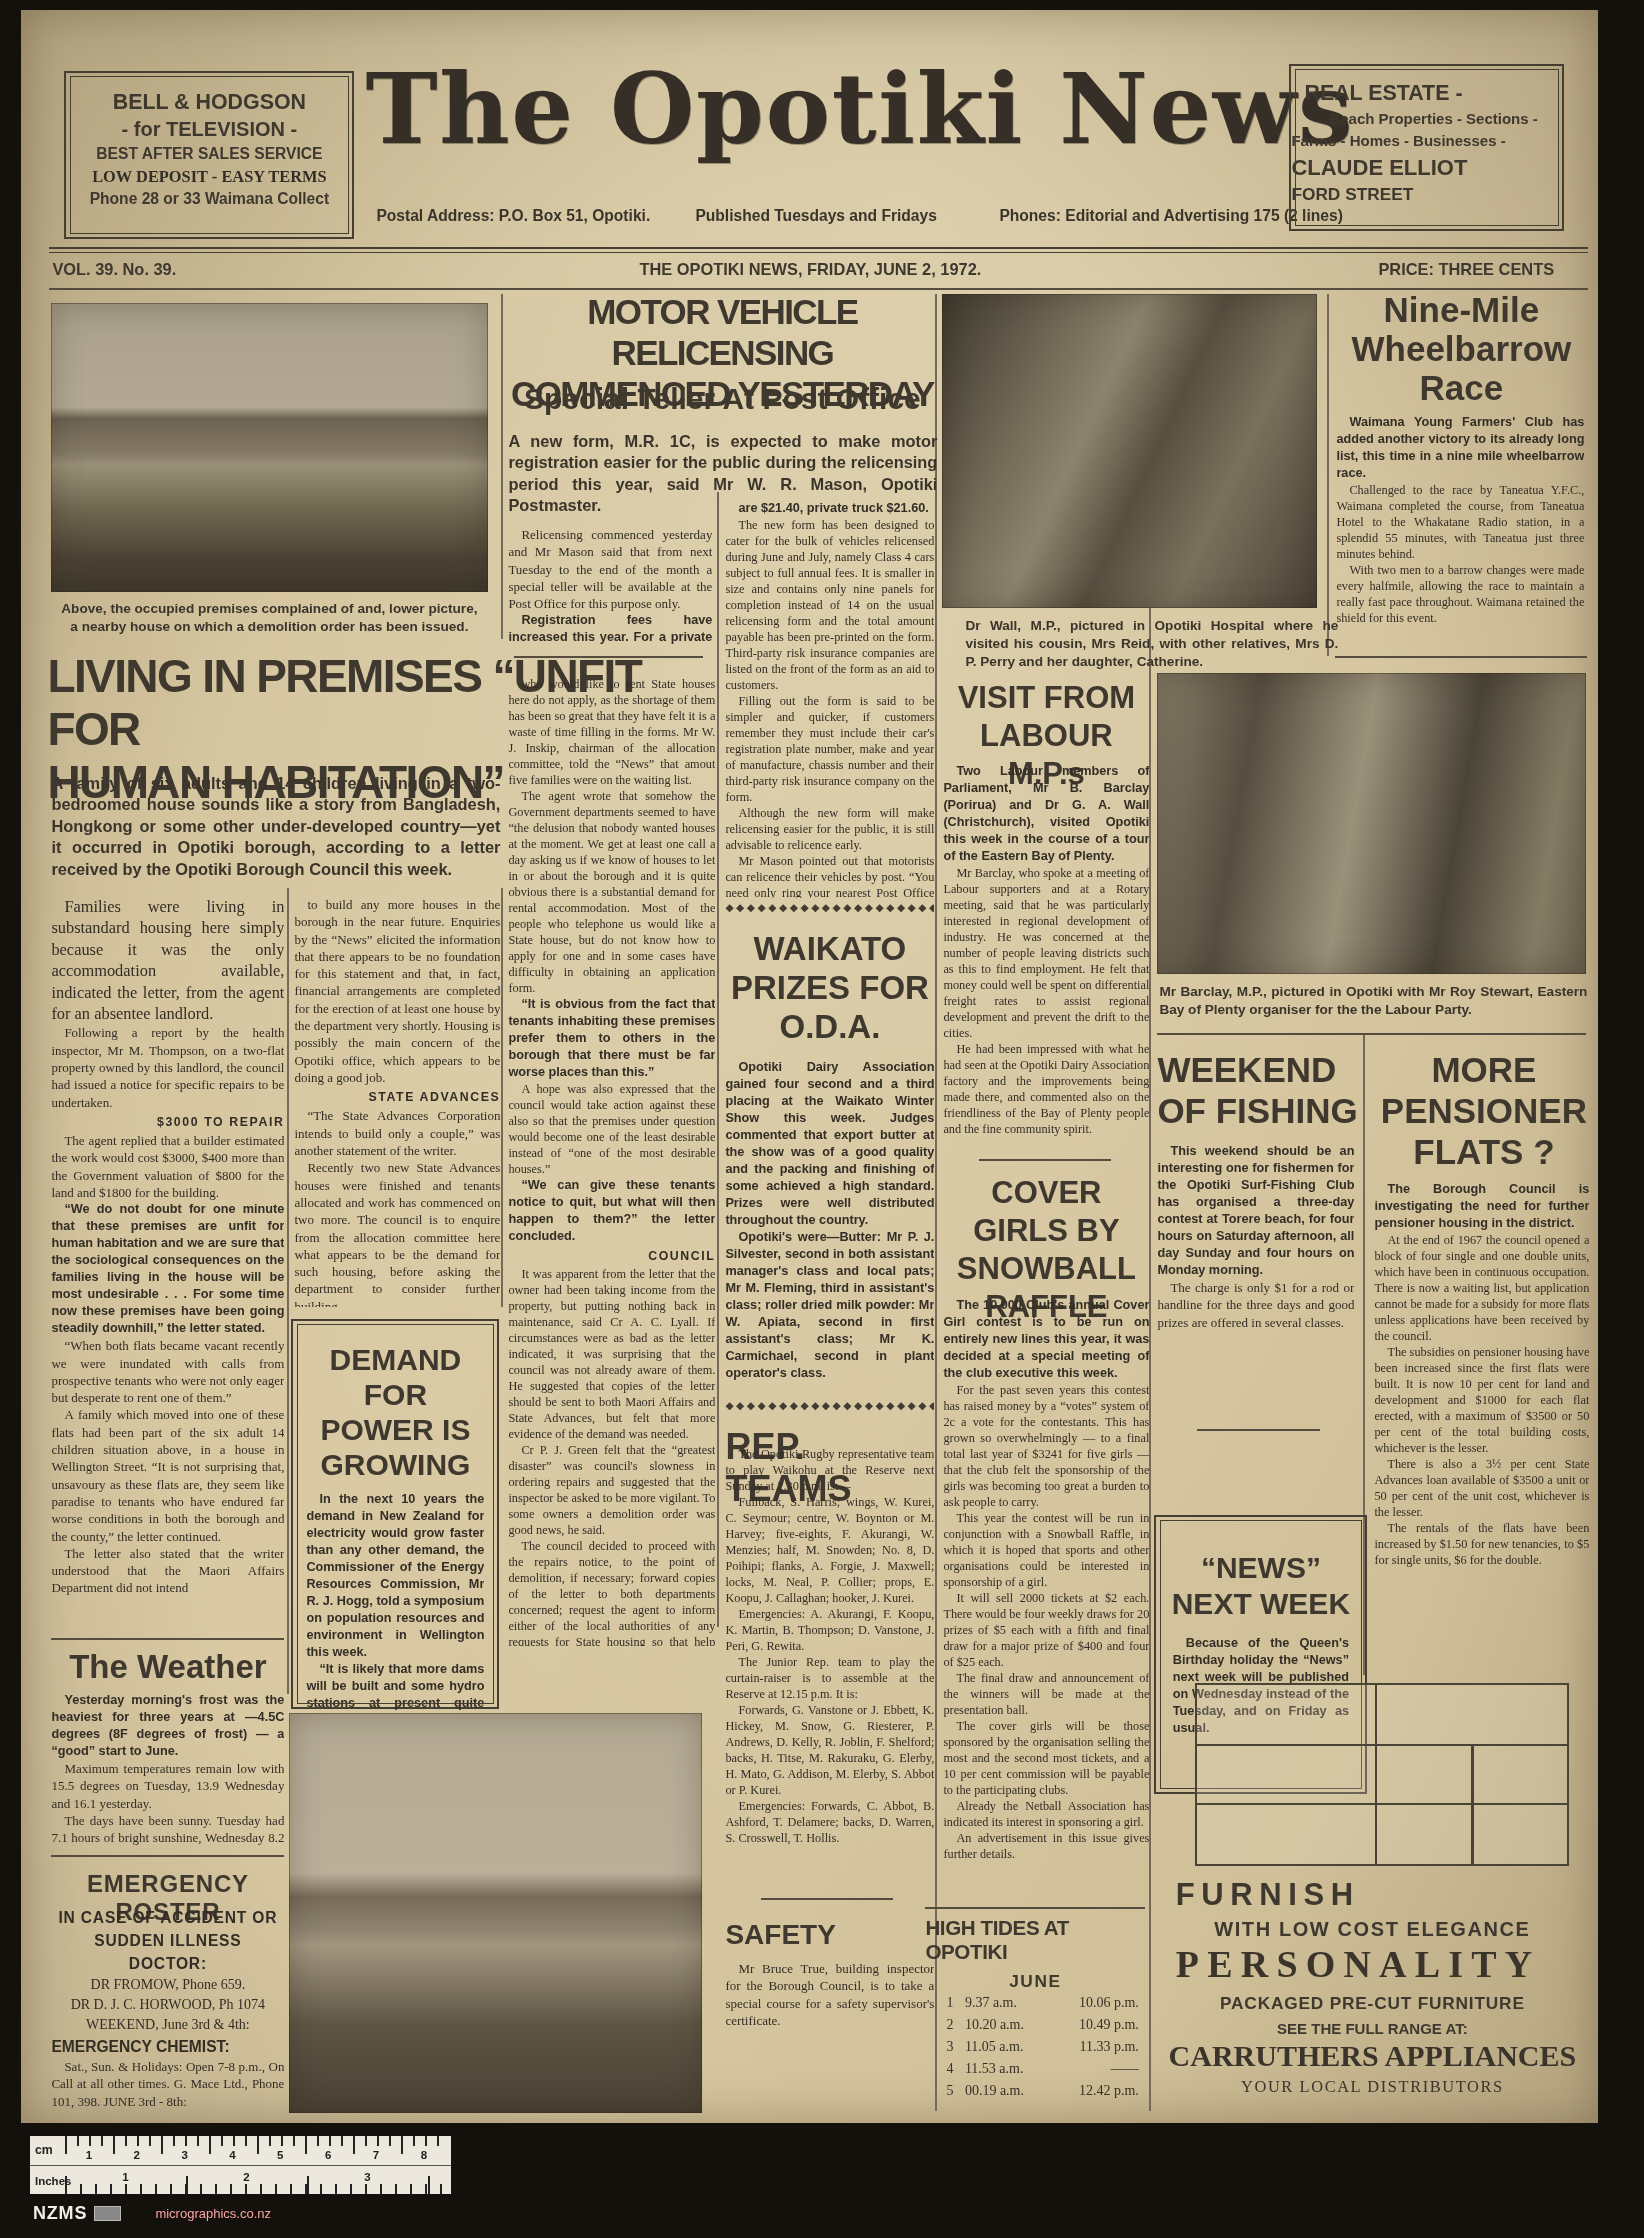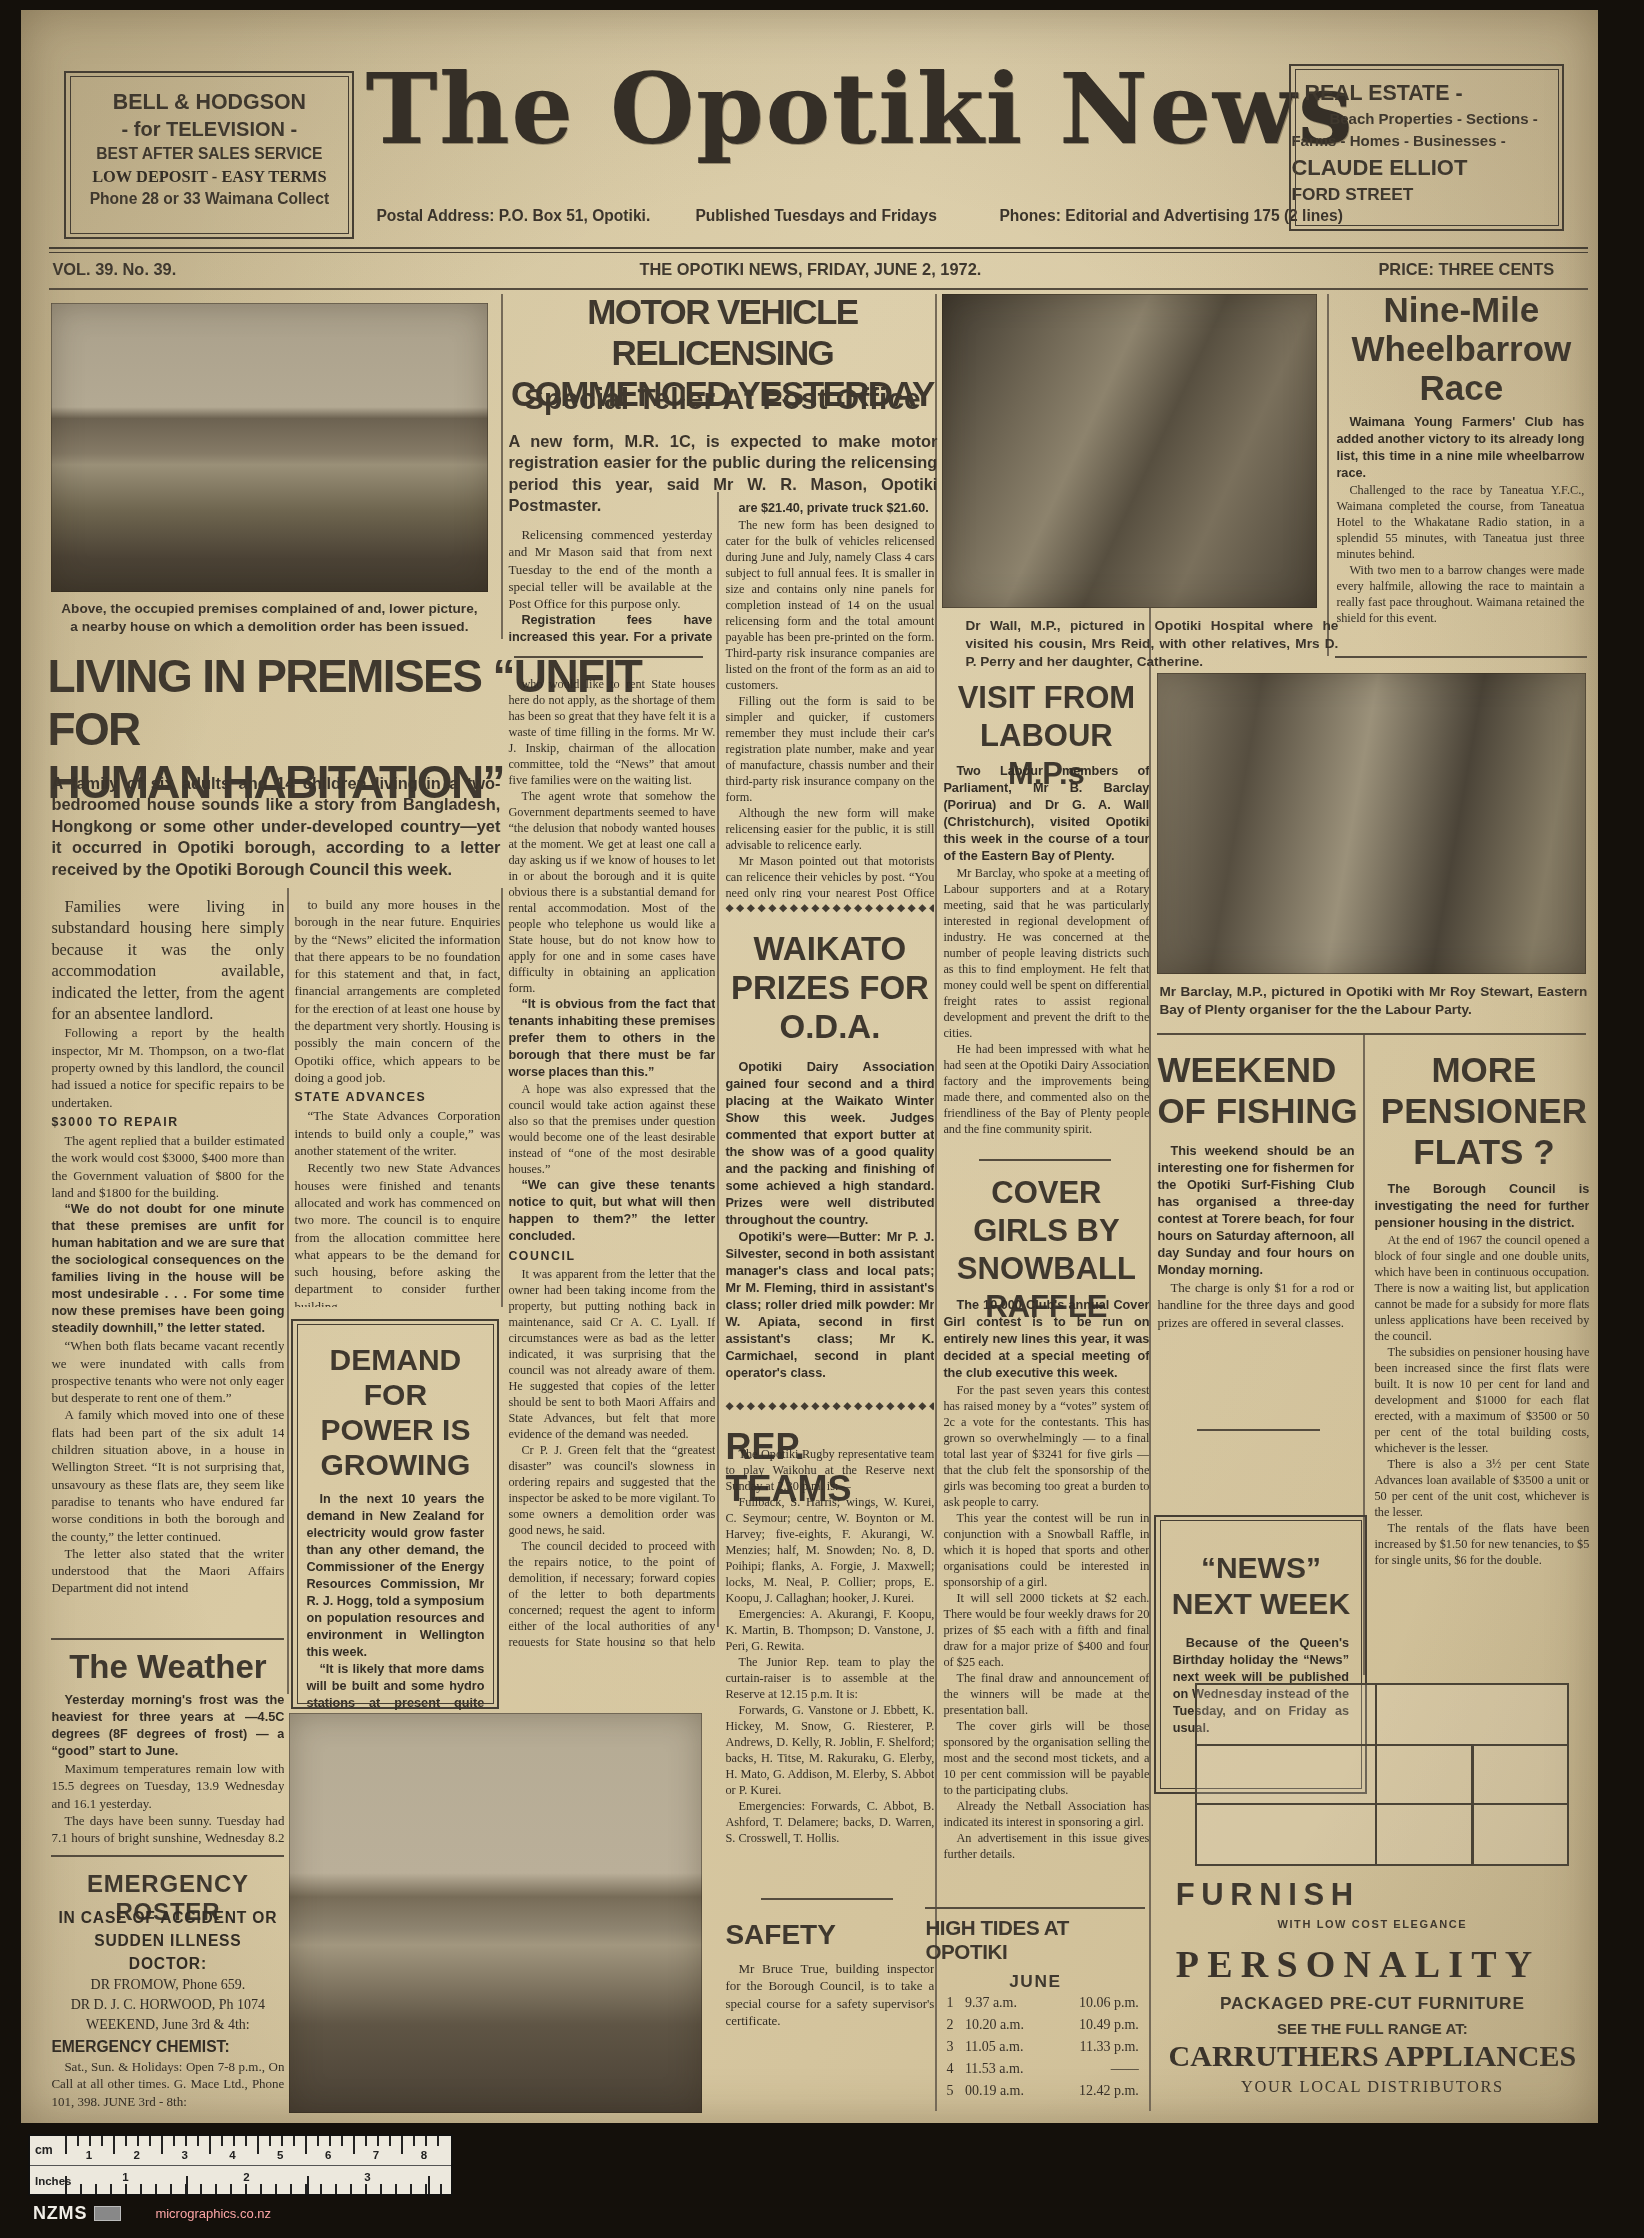--- a/index.html
+++ b/index.html
@@ -20,21 +20,21 @@
   .mast-small{font:bold 15.6px/20px "Liberation Sans",sans-serif;color:#3b342b;}
   .rule2{border-top:2.5px solid #453e33;border-bottom:1.2px solid #453e33;height:3.3px;}
   .rule1{background:#554c3e;height:1.6px;}
   .vrule{background:#756a58;width:1.6px;}
   
   .hl{font-family:"Liberation Sans",sans-serif;font-weight:bold;color:#3f382e;}
   .copy p{margin:0;text-indent:13px;text-align:justify;font:13px/17.3px "Liberation Serif",serif;}
   .copy.dense p{font-size:12.3px;line-height:16px;}
   .copy p.lg{font-size:16.4px;line-height:21.4px;}
   .copy p.sb{font-family:"Liberation Sans",sans-serif;font-weight:bold;font-size:12.7px;line-height:17px;}
-  .copy p.sub{text-indent:0;text-align:left;font:bold 12.3px/18px "Liberation Sans",sans-serif;letter-spacing:1.6px;margin:1.6px 0;}
+  .copy p.sub{text-indent:0;text-align:right;font:bold 12.3px/18px "Liberation Sans",sans-serif;letter-spacing:1.6px;margin:1.6px 0;}
   .copy p.ctr{text-indent:0;text-align:center;font:14px/20px "Liberation Serif",serif;}
   .copy p.ctrb{text-indent:0;text-align:center;font:bold 15.6px/23px "Liberation Sans",sans-serif;letter-spacing:0.8px;}
   .copy p.lb{font:bold 15.6px/23px "Liberation Sans",sans-serif;text-indent:0;}
   .lead{font-family:"Liberation Sans",sans-serif;font-weight:bold;font-size:16.4px;line-height:21.4px;text-align:justify;color:#3b342b;}
   .caption{font:bold 13.6px/18px "Liberation Sans",sans-serif;color:#3b342b;text-align:center;}
   .caption.just{text-align:justify;}
   .photo{background-size:cover;box-shadow:inset 0 0 0 0.8px rgba(50,40,25,.55), inset 0 0 33px rgba(40,30,15,.3);}
   .diamonds{font-size:10.7px;letter-spacing:2.5px;color:#433c31;text-align:center;overflow:hidden;white-space:nowrap;}
   .shortrule{background:#554c3e;height:2.1px;}
   
@@ -310,21 +310,21 @@
       </div>
 
     <div class="abs" style="left:1133px;top:1661px;width:436px;height:444px;">
       <div class="shelf" style="left:41px;top:11.5px;width:370px;height:179px;">
         <div class="line-h" style="top:33%;"></div>
         <div class="line-h" style="top:66%;"></div>
         <div class="line-v" style="left:48%;"></div>
         <div class="line-v" style="left:74%;top:33%;"></div>
       </div>
       <div class="hl" style="position:absolute;left:21.4px;top:206px;font-size:31px;letter-spacing:6.6px;">FURNISH</div>
-      <div class="hl" style="position:absolute;left:0;top:247px;width:436px;text-align:center;font-size:11px;letter-spacing:1.6px;">WITH LOW COST ELEGANCE</div>
+      <div class="hl" style="position:absolute;left:0;top:247px;width:436px;text-align:center;font-size:20px;letter-spacing:1.6px;">WITH LOW COST ELEGANCE</div>
       <div style="position:absolute;left:21.4px;top:271px;font:bold 38px 'Liberation Serif',serif;letter-spacing:8.2px;color:#3b342b;">PERSONALITY</div>
       <div class="hl" style="position:absolute;left:0;top:322px;width:436px;text-align:center;font-size:17.3px;letter-spacing:0.8px;">PACKAGED PRE-CUT FURNITURE</div>
       <div class="hl" style="position:absolute;left:0;top:349px;width:436px;text-align:center;font-size:15px;">SEE THE FULL RANGE AT:</div>
       <div style="position:absolute;left:0;top:368px;width:436px;text-align:center;font:bold 30px 'Liberation Serif',serif;color:#3b342b;">CARRUTHERS APPLIANCES</div>
       <div style="position:absolute;left:0;top:406px;width:436px;text-align:center;font:16.4px 'Liberation Serif',serif;letter-spacing:1.6px;color:#3b342b;">YOUR LOCAL DISTRIBUTORS</div>
     </div>
   </div>
 
   <div class="ruler" style="left:30px;top:2136px;width:421px;height:58px;">
     <div class="ruler-half" style="top:0;border-bottom:0.8px solid #555;">

